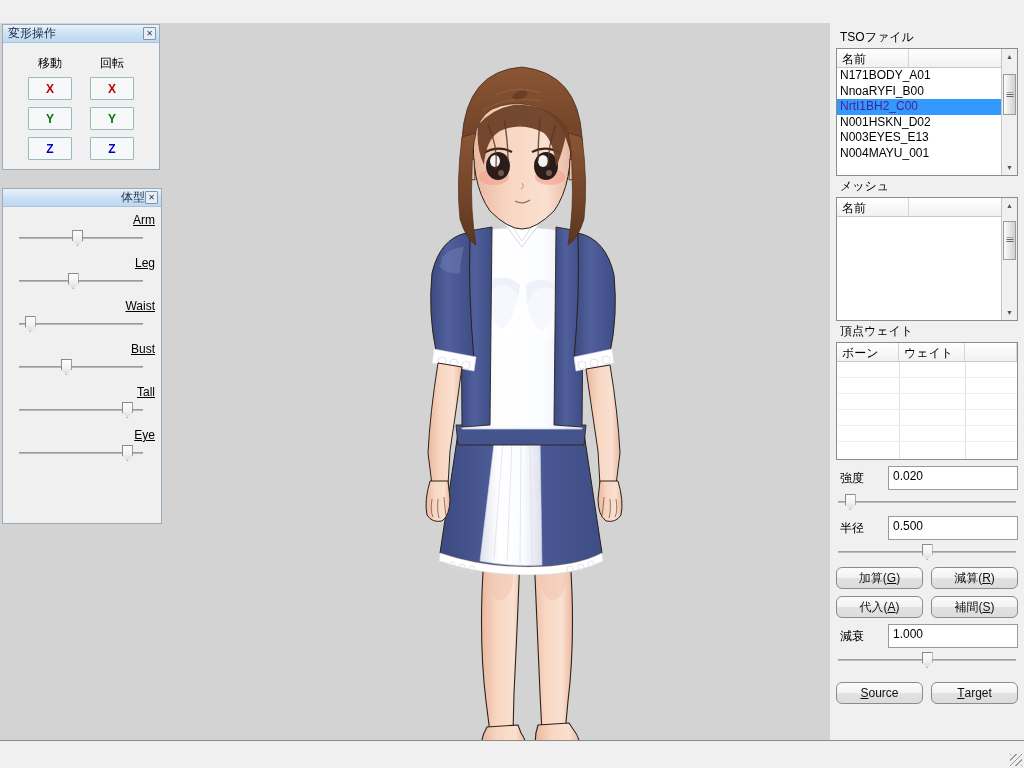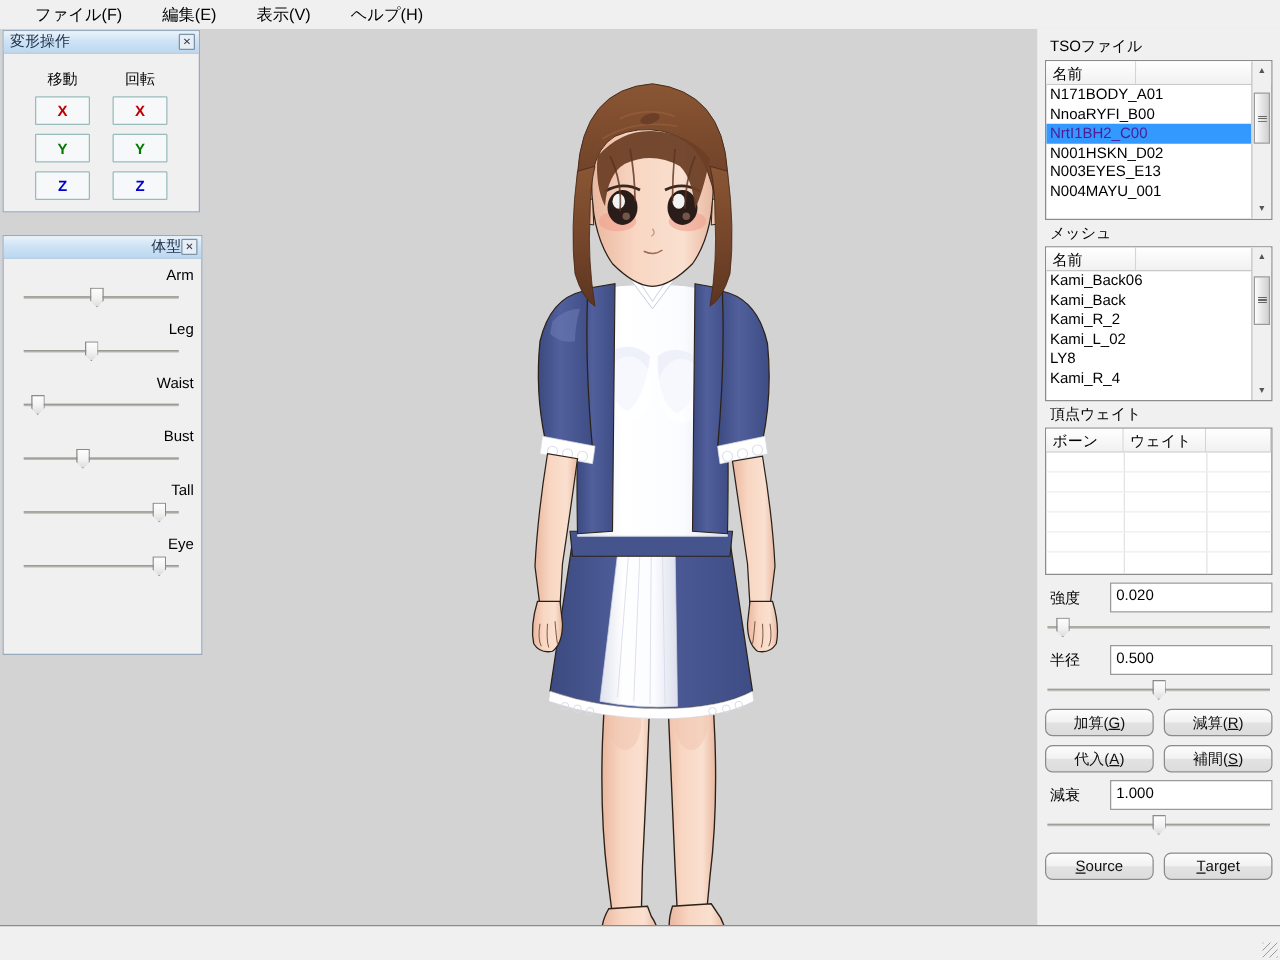--- a/index.html
+++ b/index.html
@@ -63,21 +63,21 @@
     border: 1px solid #9bb; background: #f6f8fa;
     display: flex; align-items: center; justify-content: center;
     font-weight: bold; font-size: 12px; border-radius: 1px;
   }
   .ax-x { color: #c00000; }
   .ax-y { color: #007a00; }
   .ax-z { color: #0000c8; }
 
   
   .bslider { margin: 0 0 10px 10px; }
-  .bslider .lbl { font-size: 12px; margin-bottom: 3px; }
+  .bslider .lbl { font-size: 12px; margin-bottom: 3px; text-decoration: underline; }
   .trk {
     position: relative; width: 124px; height: 16px;
   }
   .trk .rail {
     position: absolute; left: 0; top: 7px; width: 124px; height: 2px;
     background: #b8b8b0; border-top: 1px solid #9b9b94;
   }
   .thumb {
     position: absolute; top: 0; width: 11px; height: 16px;
     background: linear-gradient(to bottom, #fdfdfd 0%, #f2f2f2 55%, #dcdcdc 100%);
@@ -175,26 +175,20 @@
     position: absolute; right: 2px; bottom: 2px; width: 12px; height: 12px;
     background:
       repeating-linear-gradient(135deg, #9a9a9a 0 1px, transparent 1px 4px);
   }
 </style>
 </head>
 <body>
 
 <div id="app">
 
-  <div class="menubar">
-    <div class="menuitem">ファイル(F)</div>
-    <div class="menuitem">編集(E)</div>
-    <div class="menuitem">表示(V)</div>
-    <div class="menuitem">ヘルプ(H)</div>
-  </div>
 
   <div class="viewport">
     <div class="vp-right-fill"></div>
 
     <div id="character">
       <svg width="290" height="710" viewBox="0 0 290 710" xmlns="http://www.w3.org/2000/svg">
         <defs>
           <linearGradient id="skinG" x1="0" y1="0" x2="1" y2="0">
             <stop offset="0%" stop-color="#eab79f"></stop>
             <stop offset="35%" stop-color="#f8d6c2"></stop>
@@ -444,28 +438,20 @@
         <div class="sb-arrow sb-dn">▼</div>
       </div>
     </div>
 
     <div class="grp-label">メッシュ</div>
     <div class="listbox" id="mesh-list" style="height:124px">
       <div class="lb-head">
         <div class="hc hc1">名前</div>
         <div class="hc hc2"></div>
       </div>
-      <div class="lb-rows" id="mesh-rows">
-          <div class="lb-row">Kami_Back06</div>
-          <div class="lb-row">Kami_Back</div>
-          <div class="lb-row">Kami_R_2</div>
-          <div class="lb-row">Kami_L_02</div>
-          <div class="lb-row">LY8</div>
-          <div class="lb-row">Kami_R_4</div>
-        </div>
       <div class="vsb">
         <div class="sb-arrow sb-up">▲</div>
         <div class="sb-thumb" id="mesh-thumb" style="height: 39.48px; top: 22.6328px;">
             <span class="sb-grip"></span>
           </div>
         <div class="sb-arrow sb-dn">▼</div>
       </div>
     </div>
 
     <div class="grp-label">頂点ウェイト</div>

